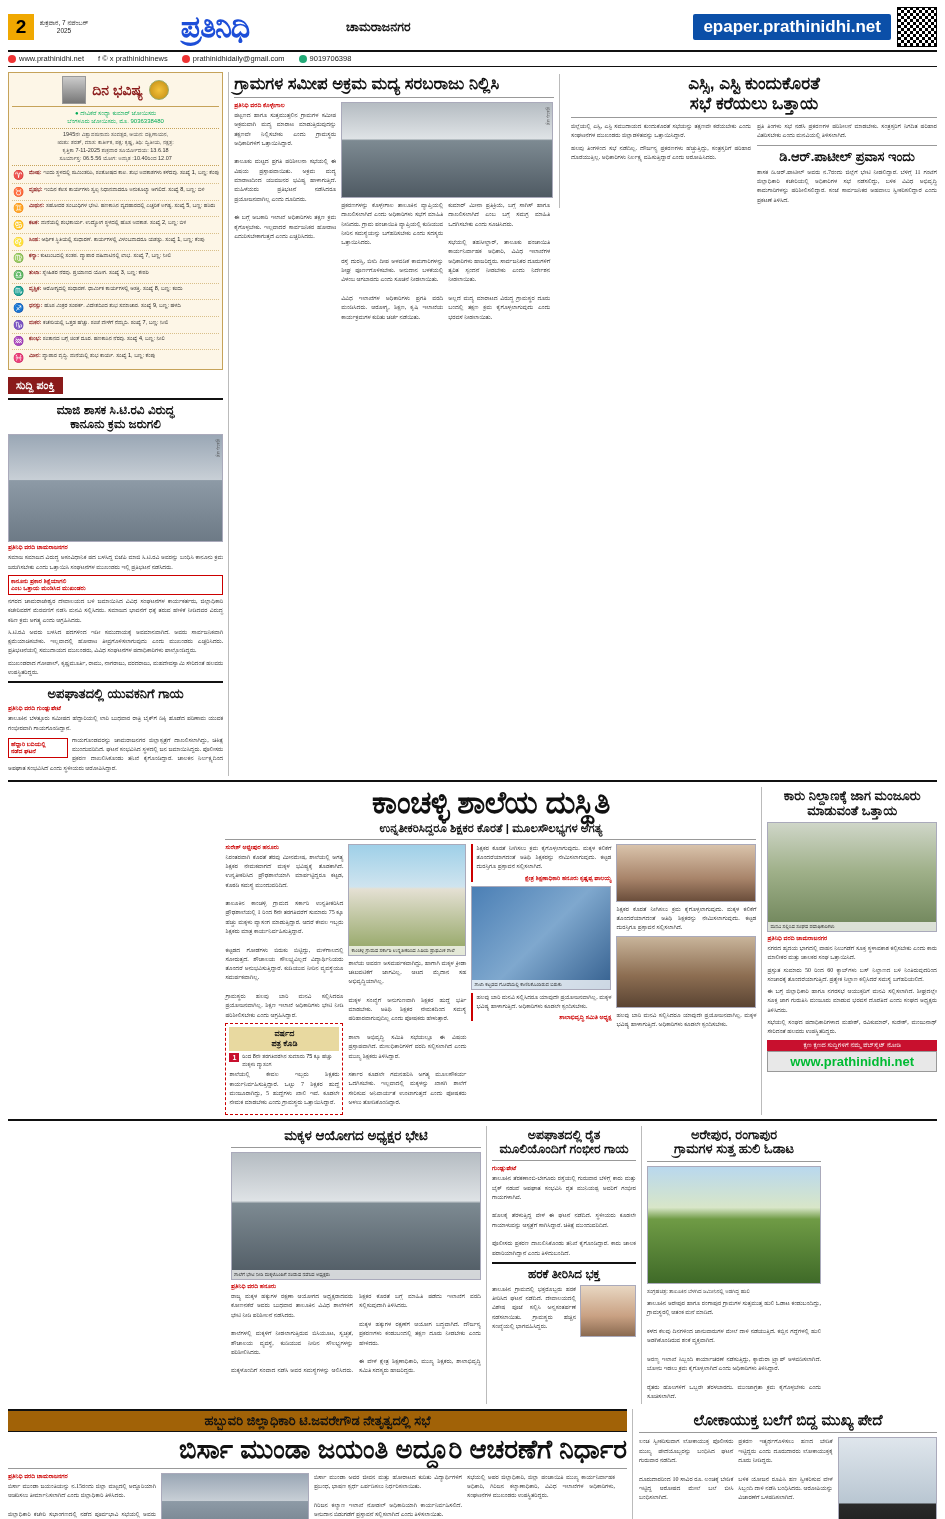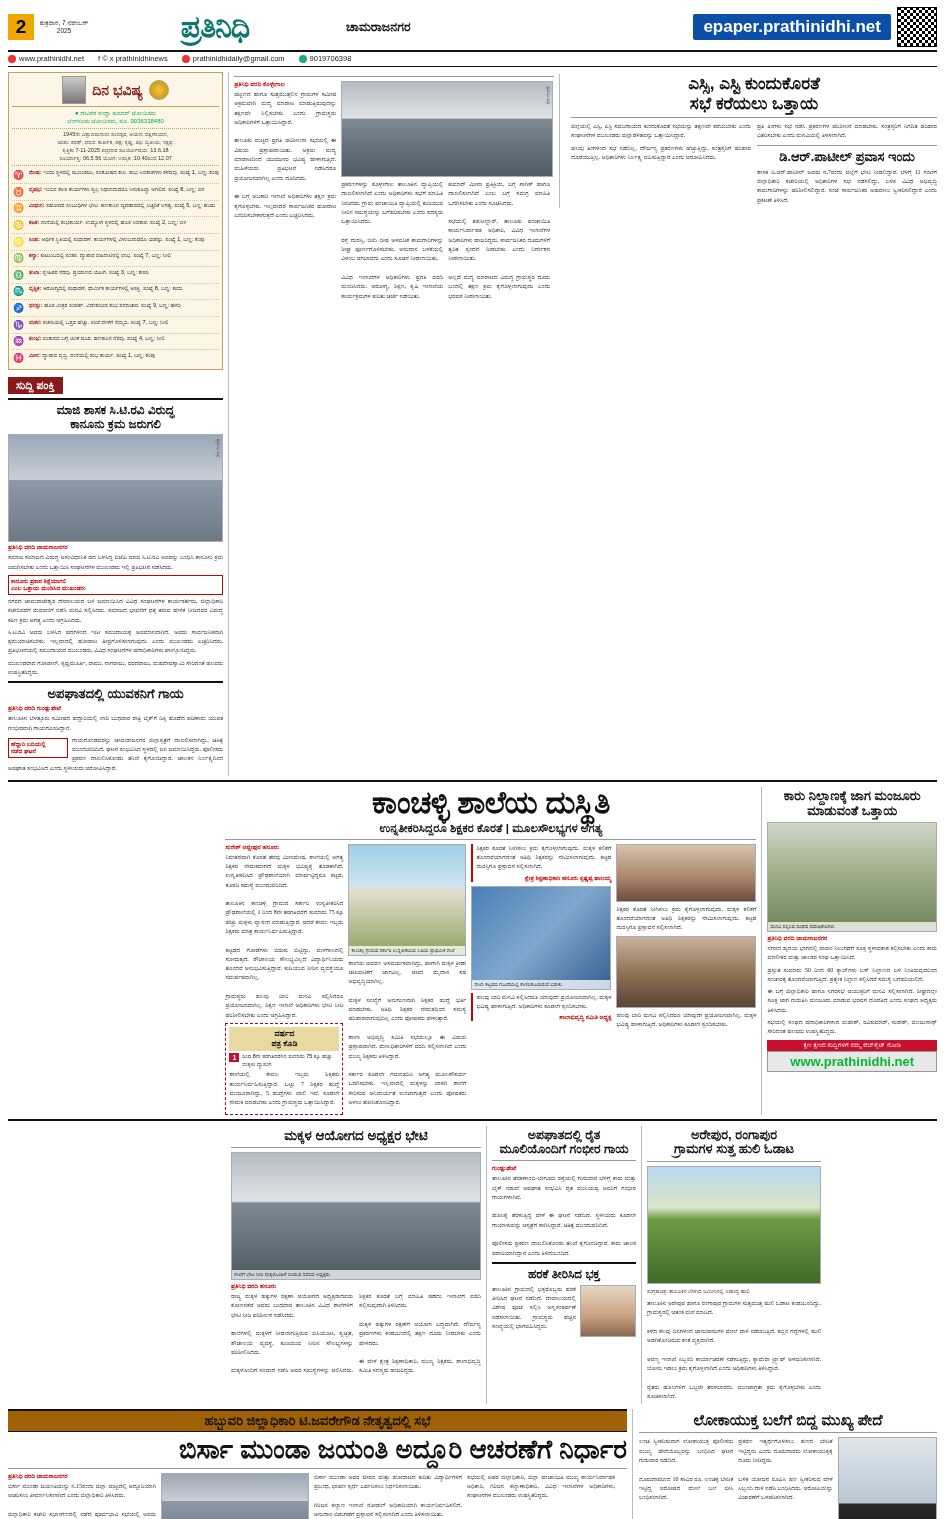--- a/index.html
+++ b/index.html
@@ -15,21 +15,21 @@
 
   
   .masthead { display:flex; align-items:center; height:46px; border-bottom:2px solid #111; padding-bottom:2px; }
   .pagenum {
     width:26px; height:26px; background:#f0a800; color:#000;
     font-size:19px; font-weight:bold; display:flex; align-items:center; justify-content:center;
     margin-right:4px;
   }
   .pagedate { font-size:6.5px; color:#222; width:52px; line-height:1.2; text-align:center; }
   .title-block { flex:0 0 250px; text-align:center; }
-  .paper-title { font-size:30px; font-weight:bold; letter-spacing:-1px; color:#0f766e; line-height:1; }
+  .paper-title { font-size:30px; font-weight:bold; letter-spacing:-1px; color:#1d4ed8; line-height:1; }
   .edition { font-size:12.5px; color:#111; margin-left:6px; font-weight:bold; }
   .epaper-url {
     background:#0b4fa8; color:#fff; font-size:17px; font-weight:bold;
     padding:3px 10px; border-radius:2px; margin-left:auto;
   }
   .qr { width:40px; height:40px; margin-left:6px;
         background:
           repeating-linear-gradient(0deg,#000 0 3px,#fff 3px 6px),
           repeating-linear-gradient(90deg,#000 0 3px,#fff 3px 6px);
         background-blend-mode:difference; border:1px solid #000; }
@@ -223,20 +223,21 @@
       <div class="hr2"></div>
       <h3 class="head" style="text-align:center;font-size:13px">ಅಪಘಾತದಲ್ಲಿ ಯುವಕನಿಗೆ ಗಾಯ</h3>
       <div class="byline">ಪ್ರತಿನಿಧಿ ವರದಿ ಗುಂಡ್ಲುಪೇಟೆ</div>
       <p class="body">ತಾಲೂಕಿನ ಬೆಳತ್ತೂರು ಸಮೀಪದ ಹೆದ್ದಾರಿಯಲ್ಲಿ ಲಾರಿ ಬುಧವಾರ ರಾತ್ರಿ ಬೈಕ್‌ಗೆ ಡಿಕ್ಕಿ ಹೊಡೆದ ಪರಿಣಾಮ ಯುವಕ ಗಂಭೀರವಾಗಿ ಗಾಯಗೊಂಡಿದ್ದಾನೆ.</p>
       <div style="border:1px solid #c00; padding:2px; margin:2px 0; font-size:6px; color:#c00; font-weight:bold; white-space:pre-line; width:60px; float:left; margin-right:4px">ಹೆದ್ದಾರಿ ಬದಿಯಲ್ಲಿ
 ನಡೆದ ಘಟನೆ</div>
       <p class="body">ಗಾಯಗೊಂಡವರನ್ನು ಚಾಮರಾಜನಗರ ಜಿಲ್ಲಾಸ್ಪತ್ರೆಗೆ ದಾಖಲಿಸಲಾಗಿದ್ದು, ಚಿಕಿತ್ಸೆ ಮುಂದುವರಿದಿದೆ. ಘಟನೆ ಸಂಭವಿಸಿದ ಸ್ಥಳದಲ್ಲಿ ಜನ ಜಮಾಯಿಸಿದ್ದರು. ಪೊಲೀಸರು ಪ್ರಕರಣ ದಾಖಲಿಸಿಕೊಂಡು ತನಿಖೆ ಕೈಗೊಂಡಿದ್ದಾರೆ. ಚಾಲಕನ ನಿರ್ಲಕ್ಷ್ಯದಿಂದ ಅಪಘಾತ ಸಂಭವಿಸಿದೆ ಎಂದು ಸ್ಥಳೀಯರು ಆರೋಪಿಸಿದ್ದಾರೆ.</p>
     </div>
 
     <div class="col c2 vline" style="padding-left:5px">
+      <h2 class="head" style="font-size:16.5px; text-align:left">ಗ್ರಾಮಗಳ ಸಮೀಪ ಅಕ್ರಮ ಮದ್ಯ ಸರಬರಾಜು ನಿಲ್ಲಿಸಿ</h2>
       <div class="hr"></div>
       <div style="display:flex; gap:5px">
         <div style="width:102px">
           <div class="byline">ಪ್ರತಿನಿಧಿ ವರದಿ ಕೊಳ್ಳೇಗಾಲ</div>
           <p class="body" style="white-space:pre-line">ಪಟ್ಟಣದ ಹಾಗೂ ಸುತ್ತಮುತ್ತಲಿನ ಗ್ರಾಮಗಳ ಸಮೀಪ ಅಕ್ರಮವಾಗಿ ಮದ್ಯ ಮಾರಾಟ ಮಾಡುತ್ತಿರುವುದನ್ನು ತಕ್ಷಣವೇ ನಿಲ್ಲಿಸಬೇಕು ಎಂದು ಗ್ರಾಮಸ್ಥರು ಅಧಿಕಾರಿಗಳಿಗೆ ಒತ್ತಾಯಿಸಿದ್ದಾರೆ.
 
 ತಾಲೂಕು ಮಟ್ಟದ ಪ್ರಗತಿ ಪರಿಶೀಲನಾ ಸಭೆಯಲ್ಲಿ ಈ ವಿಷಯ ಪ್ರಸ್ತಾಪವಾಯಿತು. ಅಕ್ರಮ ಮದ್ಯ ಮಾರಾಟದಿಂದ ಯುವಜನರ ಭವಿಷ್ಯ ಹಾಳಾಗುತ್ತಿದೆ. ಮಹಿಳೆಯರು ಪ್ರತಿಭಟನೆ ನಡೆಸಿದರೂ ಪ್ರಯೋಜನವಾಗಿಲ್ಲ ಎಂದು ದೂರಿದರು.
 
 ಈ ಬಗ್ಗೆ ಅಬಕಾರಿ ಇಲಾಖೆ ಅಧಿಕಾರಿಗಳು ತಕ್ಷಣ ಕ್ರಮ ಕೈಗೊಳ್ಳಬೇಕು. ಇಲ್ಲವಾದರೆ ಸಾರ್ವಜನಿಕರ ಹೋರಾಟ ಎದುರಿಸಬೇಕಾಗುತ್ತದೆ ಎಂದು ಎಚ್ಚರಿಸಿದರು.</p>
         </div>

